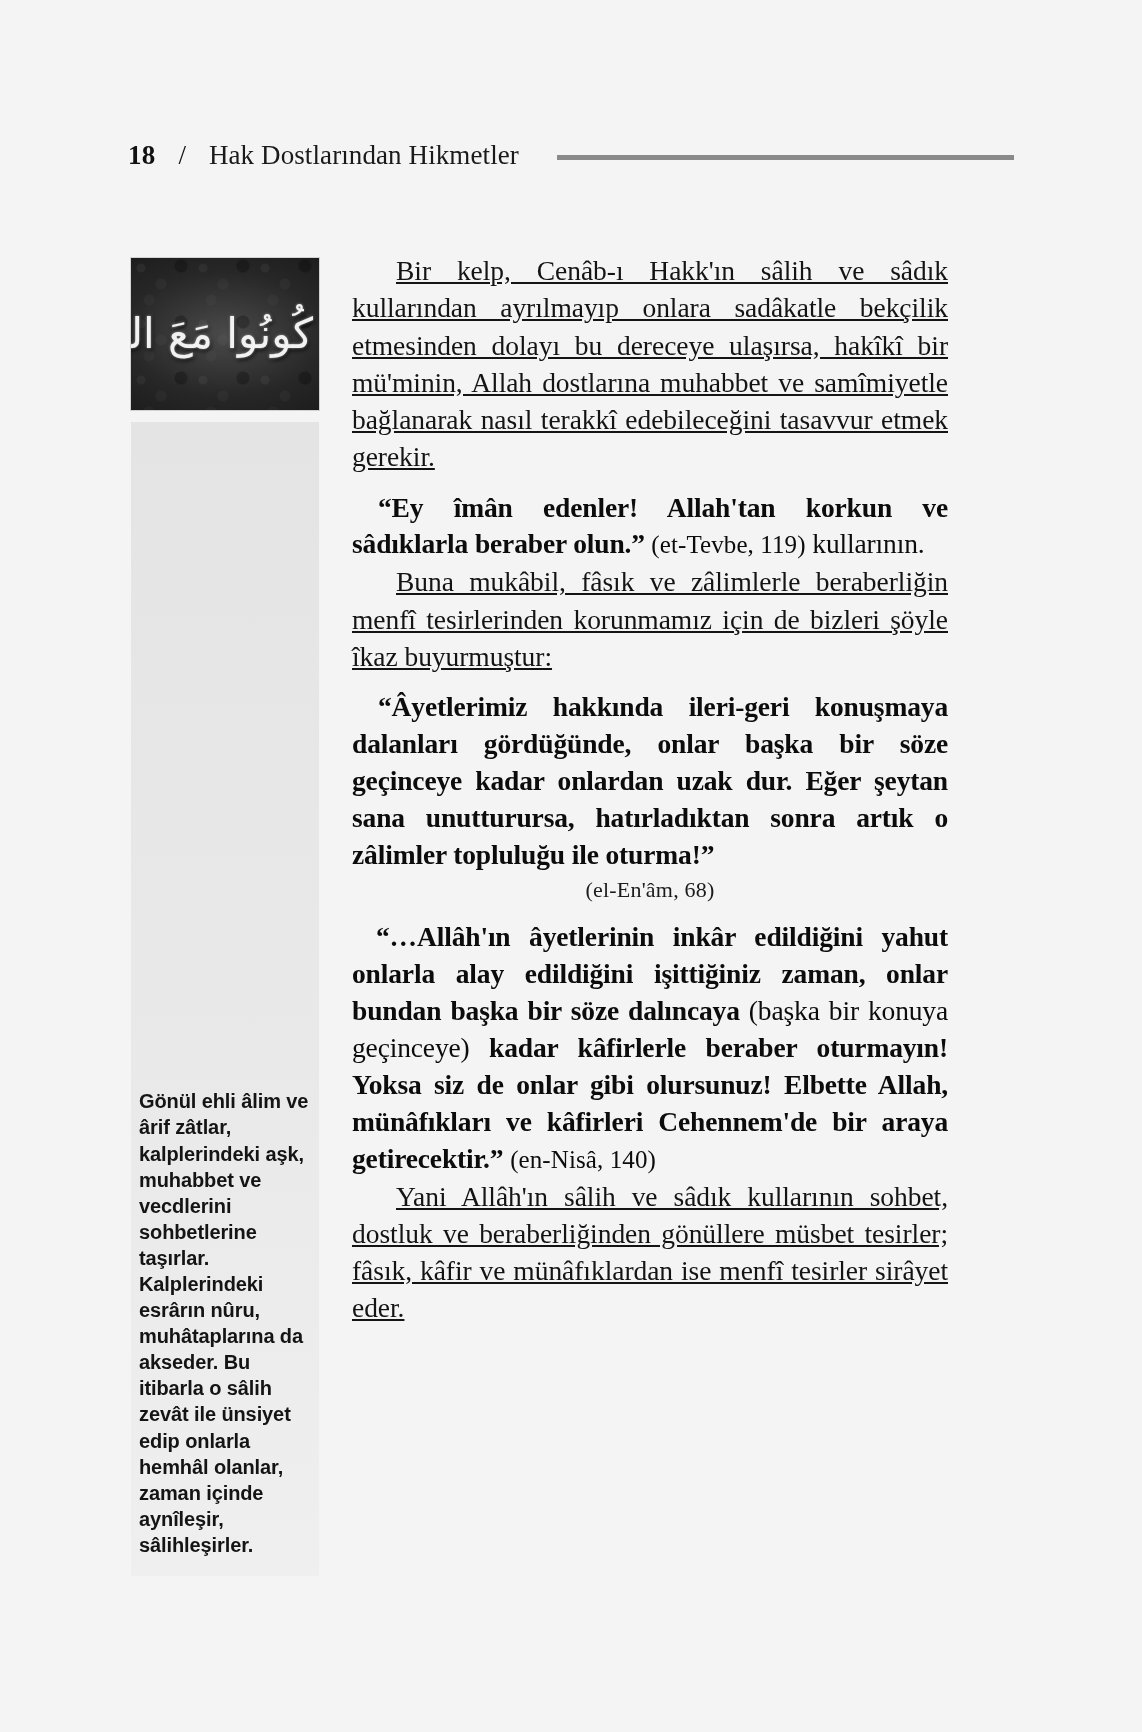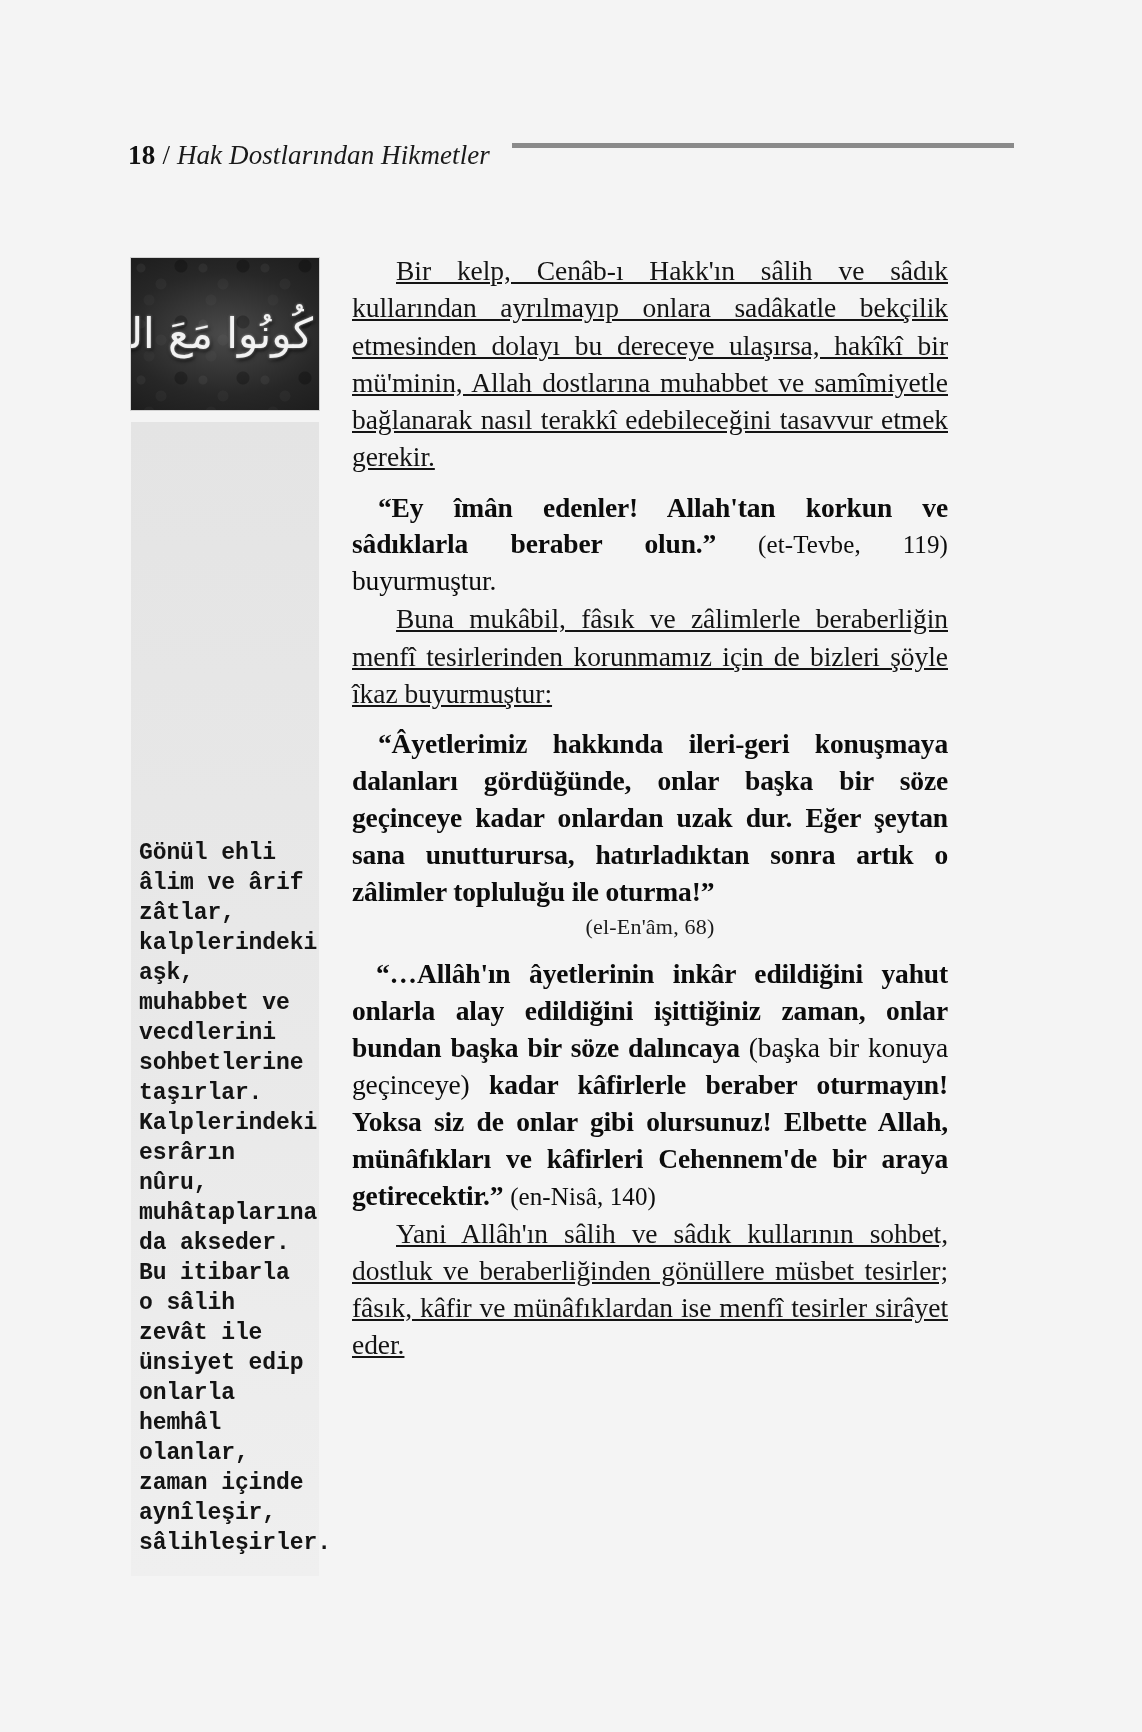--- a/index.html
+++ b/index.html
@@ -17,42 +17,42 @@
     overflow: hidden;
   }
 
   
   .running-head {
     position: absolute;
     left: 128px;
     top: 140px;
     width: 886px;
     display: flex;
-    gap: 0;
+    align-items: center;
+    gap: 16px;
   }
   .folio {
     font-size: 27px;
     font-weight: bold;
     color: #111111;
     letter-spacing: 0.2px;
     white-space: nowrap;
   }
   .folio-sep {
     font-size: 27px;
     font-weight: normal;
     color: #111111;
     margin: 0 7px 0 7px;
   }
   .head-title {
     font-size: 27px;
     font-weight: normal;
     color: #1a1a1a;
     white-space: nowrap;
     letter-spacing: 0.1px;
-    font-style: italic;
   }
   .head-rule {
     flex: 1 1 auto;
     height: 5px;
     background: #8a8a8a;
     margin-left: 22px;
     margin-top: 3px;
   }
 
   
@@ -108,23 +108,23 @@
     background: linear-gradient(180deg, #e4e4e4 0%, #e9e9e9 55%, #efefef 100%);
     box-sizing: border-box;
     padding: 0;
     position: relative;
   }
   .side-note {
     position: absolute;
     left: 8px;
     right: 4px;
     bottom: 18px;
-    font-family: Liberation Mono, monospace;
+    font-family: Liberation Sans, sans-serif;
     font-weight: bold;
-    font-size: 23px;
+    font-size: 20px;
     line-height: 1.305;
     color: #141414;
     letter-spacing: -0.1px;
   }
 
   
   .main-col {
     position: absolute;
     left: 352px;
     top: 252px;
@@ -197,21 +197,21 @@
       <div class="side-note">Gönül ehli âlim ve ârif zâtlar, kalplerindeki aşk, muhabbet ve vecdlerini sohbetlerine taşırlar. Kalplerindeki esrârın nûru, muhâtaplarına da akseder. Bu itibarla o sâlih zevât ile ünsiyet edip onlarla hemhâl olanlar, zaman içinde aynîleşir, sâlihleşirler.</div>
     </div>
 
   </div>
 
   <div class="main-col">
 
     <p class="body">Bir kelp, Cenâb-ı Hakk'ın sâlih ve sâdık kullarından ayrılmayıp onlara sadâkatle bekçilik etmesinden dolayı bu dereceye ulaşırsa, hakîkî bir mü'minin, Allah dostlarına muhabbet ve samîmiyetle bağlanarak nasıl terakkî edebileceğini tasavvur etmek gerekir.</p>
 
 
-    <p class="quote"><span>“Ey îmân edenler! Allah'tan korkun ve sâdıklarla beraber olun.”</span><span class="ref"> (et-Tevbe, 119)</span><span class="plain"> buyurmuştur.</span></p>
+    <p class="quote"><span>“Ey îmân edenler! Allah'tan korkun ve sâdıklarla beraber olun.”</span><span class="ref"> (et-Tevbe, 119)</span><span class="plain"> kullarının.</span></p>
 
     <p class="body">Buna mukâbil, fâsık ve zâlimlerle beraberliğin menfî tesirlerinden korunmamız için de bizleri şöyle îkaz buyurmuştur:</p>
 
     <p class="quote"><span>“Âyetlerimiz hakkında ileri-geri konuşmaya dalanları gördüğünde, onlar başka bir söze geçinceye kadar onlardan uzak dur. Eğer şeytan sana unutturursa, hatırladıktan sonra artık o zâlimler topluluğu ile oturma!”</span><span class="ref-line">(el-En'âm, 68)</span></p>
 
     <p class="quote tight"><span>“…Allâh'ın âyetlerinin inkâr edildiğini yahut onlarla alay edildiğini işittiğiniz zaman, onlar bundan başka bir söze dalıncaya</span><span class="plain"> (başka bir konuya geçinceye)</span> <span>kadar kâfirlerle beraber oturmayın! Yoksa siz de onlar gibi olursunuz! Elbette Allah, münâfıkları ve kâfirleri Cehennem'de bir araya getirecektir.”</span> <span class="ref"> (en-Nisâ, 140)</span></p>
 
     <p class="body">Yani Allâh'ın sâlih ve sâdık kullarının sohbet, dostluk ve beraberliğinden gönüllere müsbet tesirler; fâsık, kâfir ve münâfıklardan ise menfî tesirler sirâyet eder.</p>
 
   </div>

